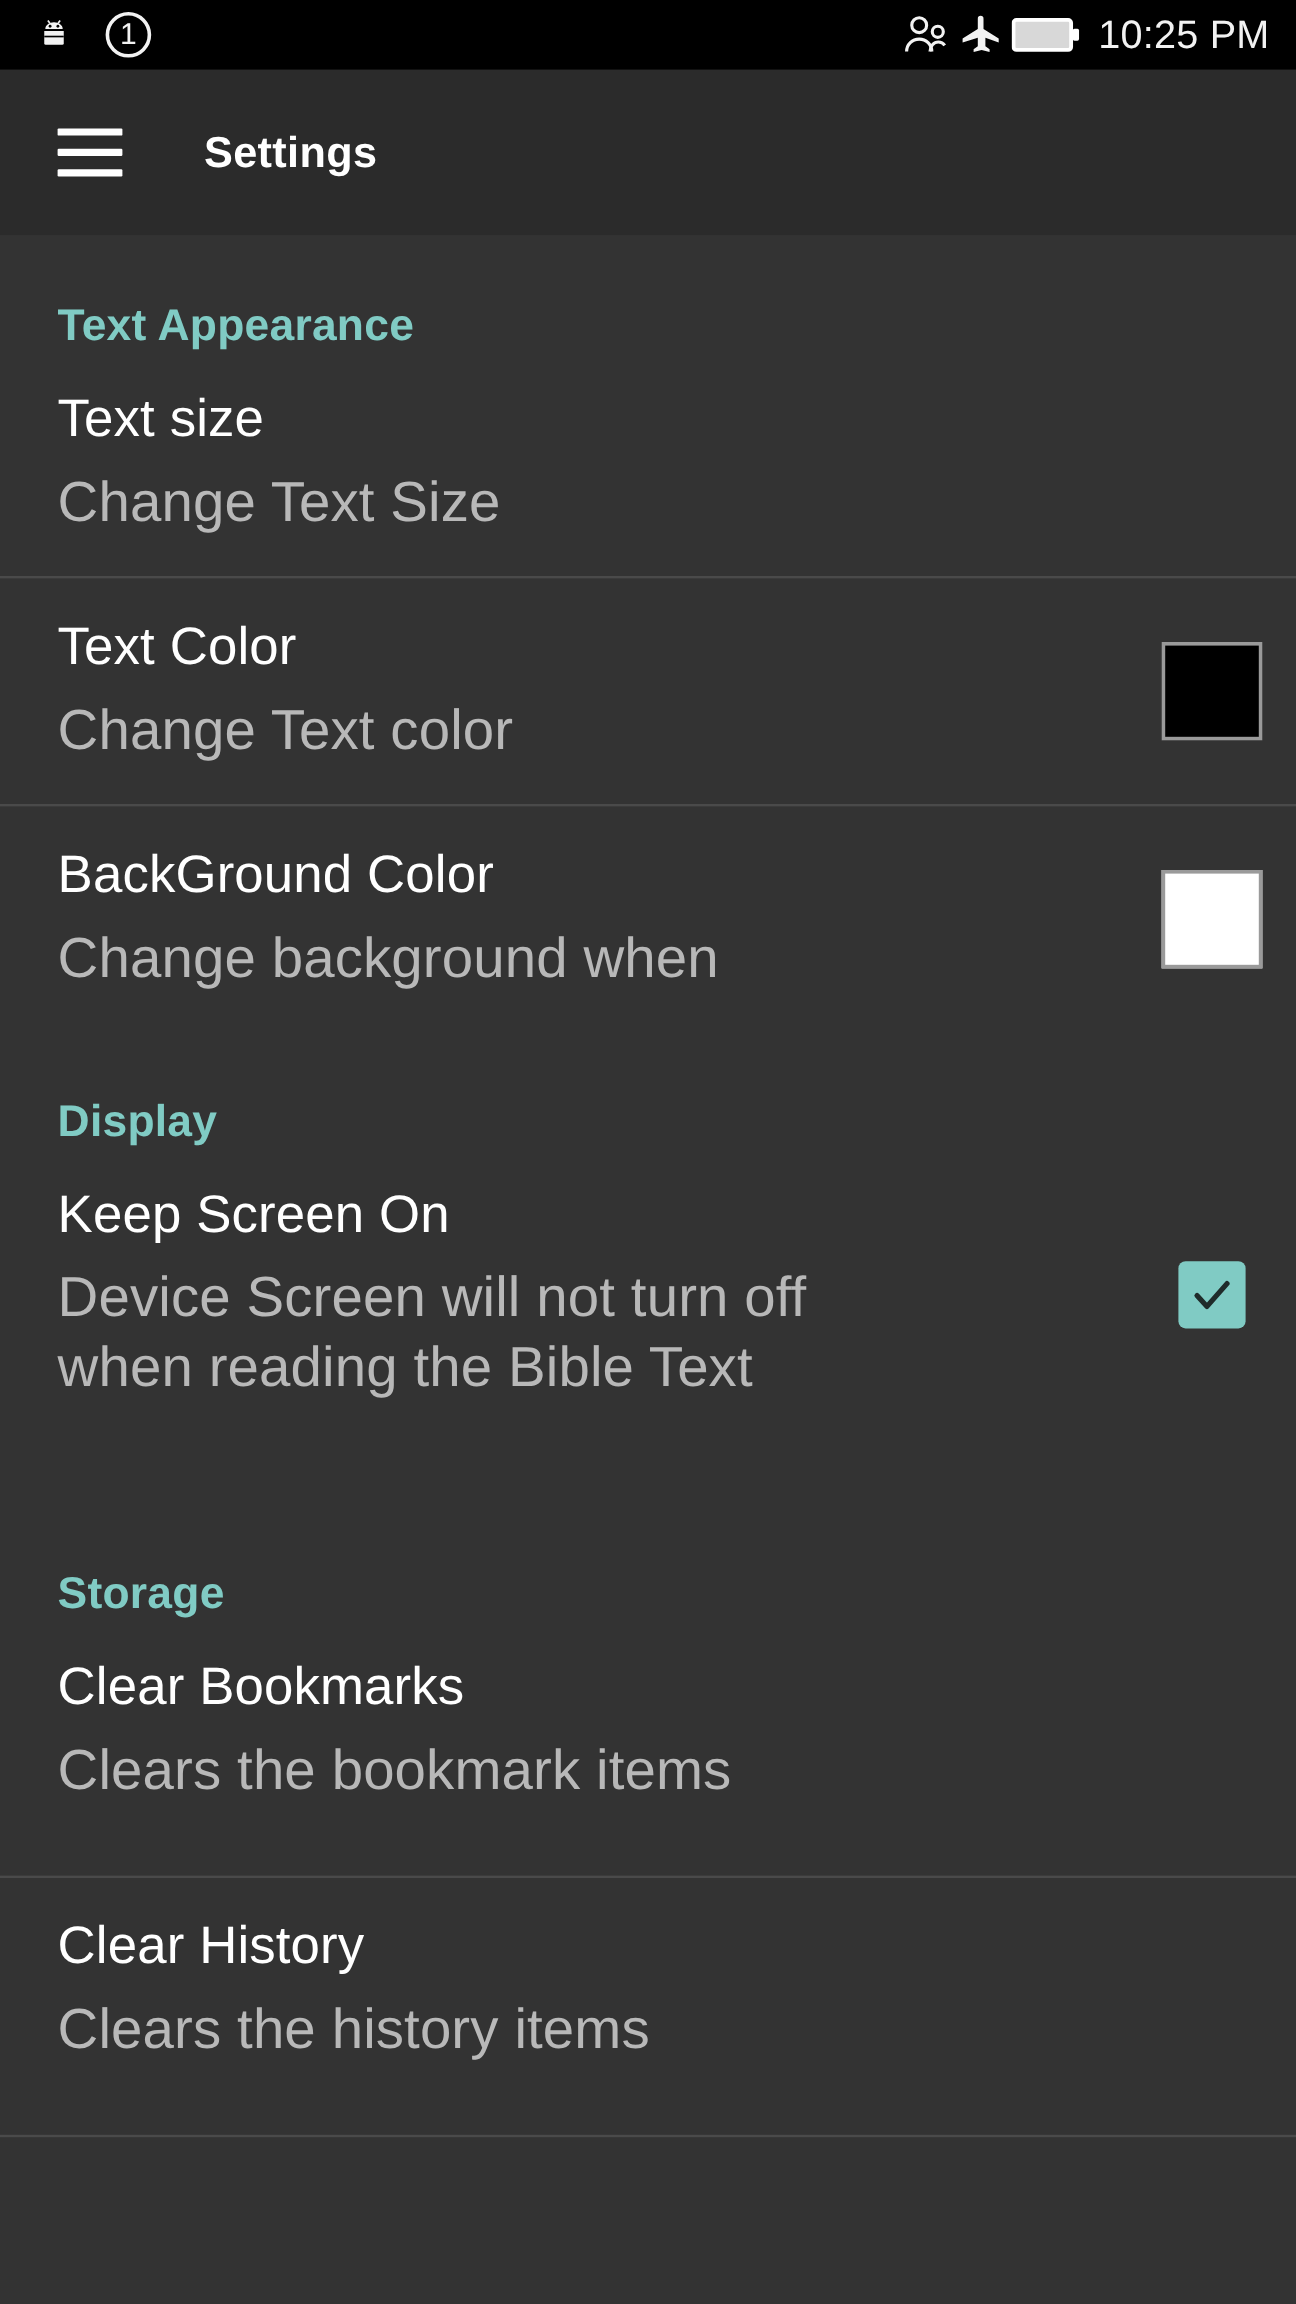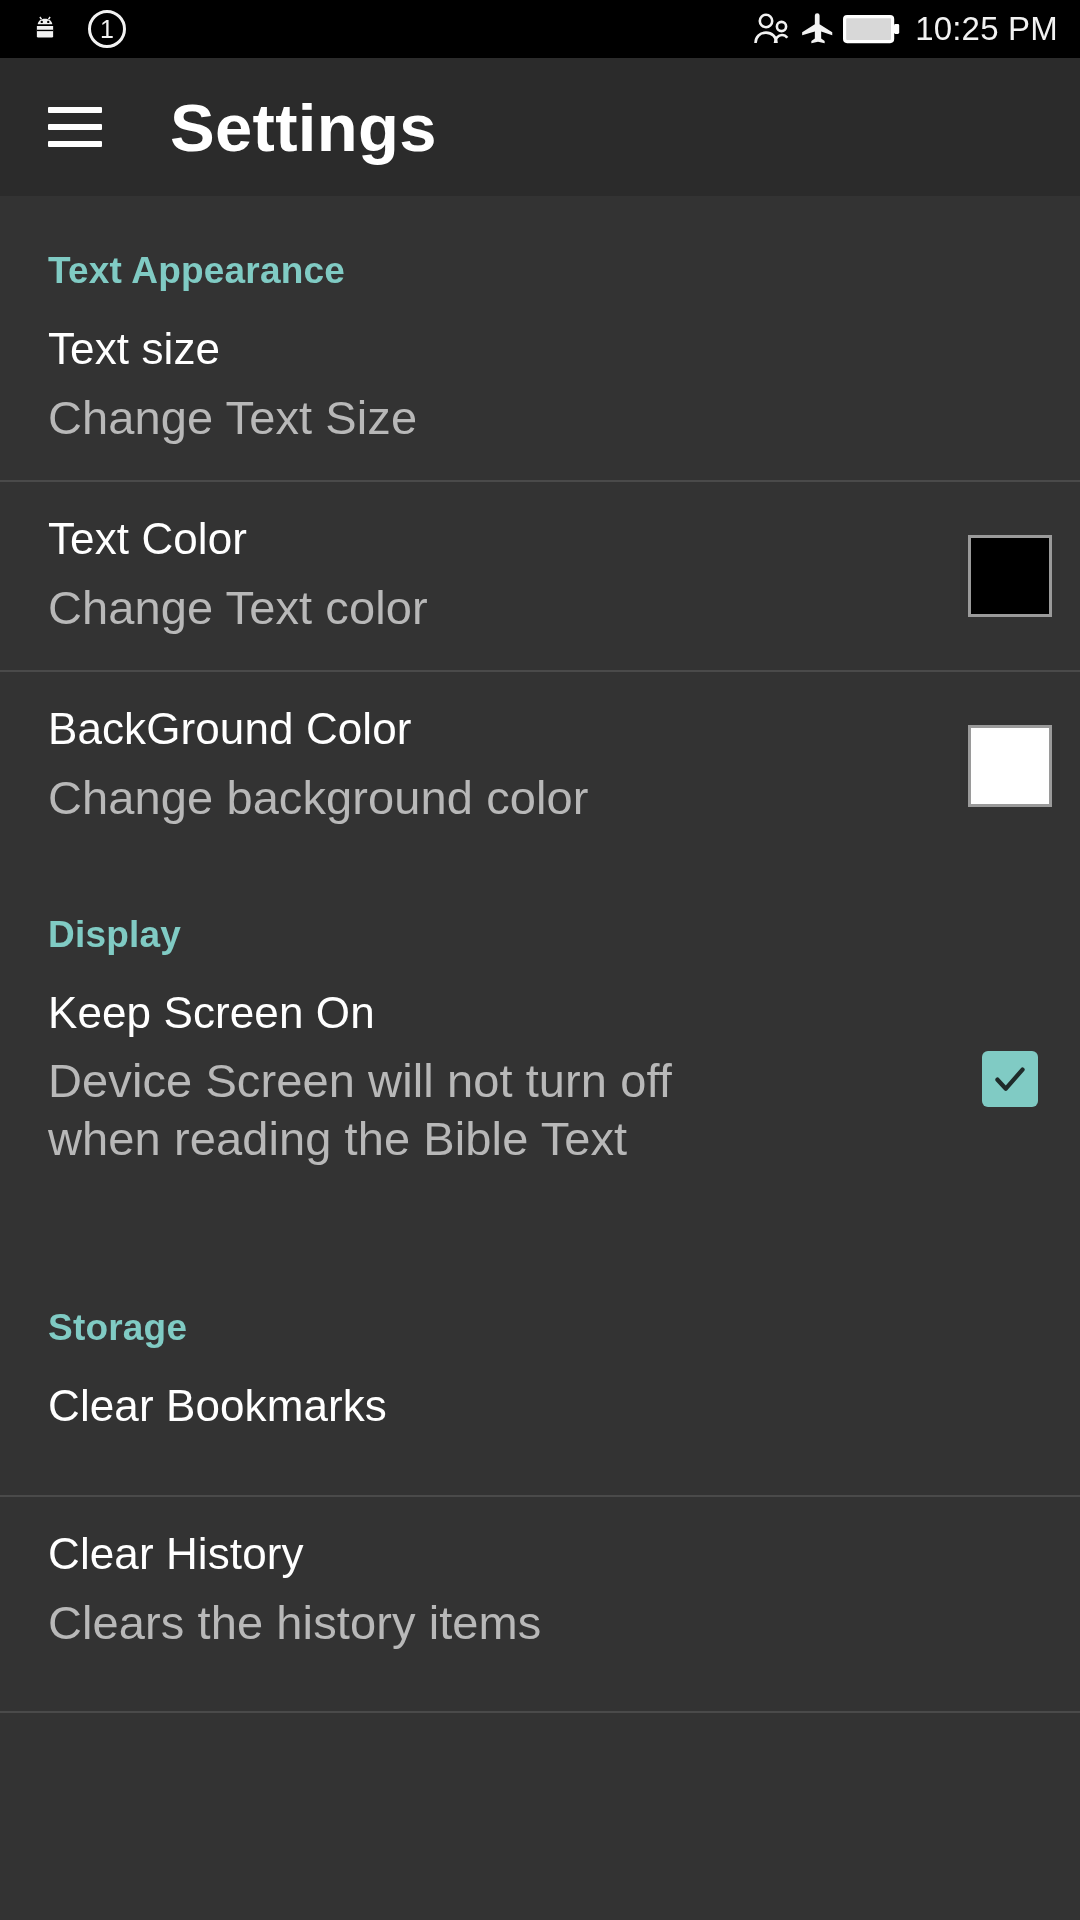--- a/index.html
+++ b/index.html
@@ -38,21 +38,21 @@
     display:flex; align-items:center;
     padding-left:48px;
   }
   .hamburger{
     width:54px; height:40px;
     display:flex; flex-direction:column; justify-content:space-between;
     cursor:pointer;
   }
   .hamburger span{ display:block; height:6px; background:#ffffff; border-radius:1px; }
   .appbar-title{
-    color:#ffffff; font-size:67px; font-weight:700;
+    color:#ffffff; font-size:36px; font-weight:700;
     margin-left:68px; letter-spacing:.3px;
   }
 
   
   .content{
     width:1080px; height:1724px;
     background:#333333;
     position:relative;
   }
 
@@ -177,21 +177,21 @@
     <div class="row-accessory">
       <div class="swatch" style="background:#000000;"></div>
     </div>
   </div>
 
   <div class="divider"></div>
 
   <div class="row">
     <div class="row-text">
       <div class="row-title">BackGround Color</div>
-      <div class="row-sub">Change background color</div>
+      <div class="row-sub">Change background when</div>
     </div>
     <div class="row-accessory">
       <div class="swatch" style="background:#ffffff;"></div>
     </div>
   </div>
 
   <div class="section-header">Display</div>
 
   <div class="row">
     <div class="row-text">
@@ -207,20 +207,21 @@
     </div>
   </div>
 
   <div class="spacer-md"></div>
 
   <div class="section-header">Storage</div>
 
   <div class="row">
     <div class="row-text">
       <div class="row-title">Clear Bookmarks</div>
+      <div class="row-sub">Clears the bookmark items</div>
     </div>
   </div>
 
   <div class="spacer-sm"></div>
   <div class="divider"></div>
 
   <div class="row">
     <div class="row-text">
       <div class="row-title">Clear History</div>
       <div class="row-sub">Clears the history items</div>

